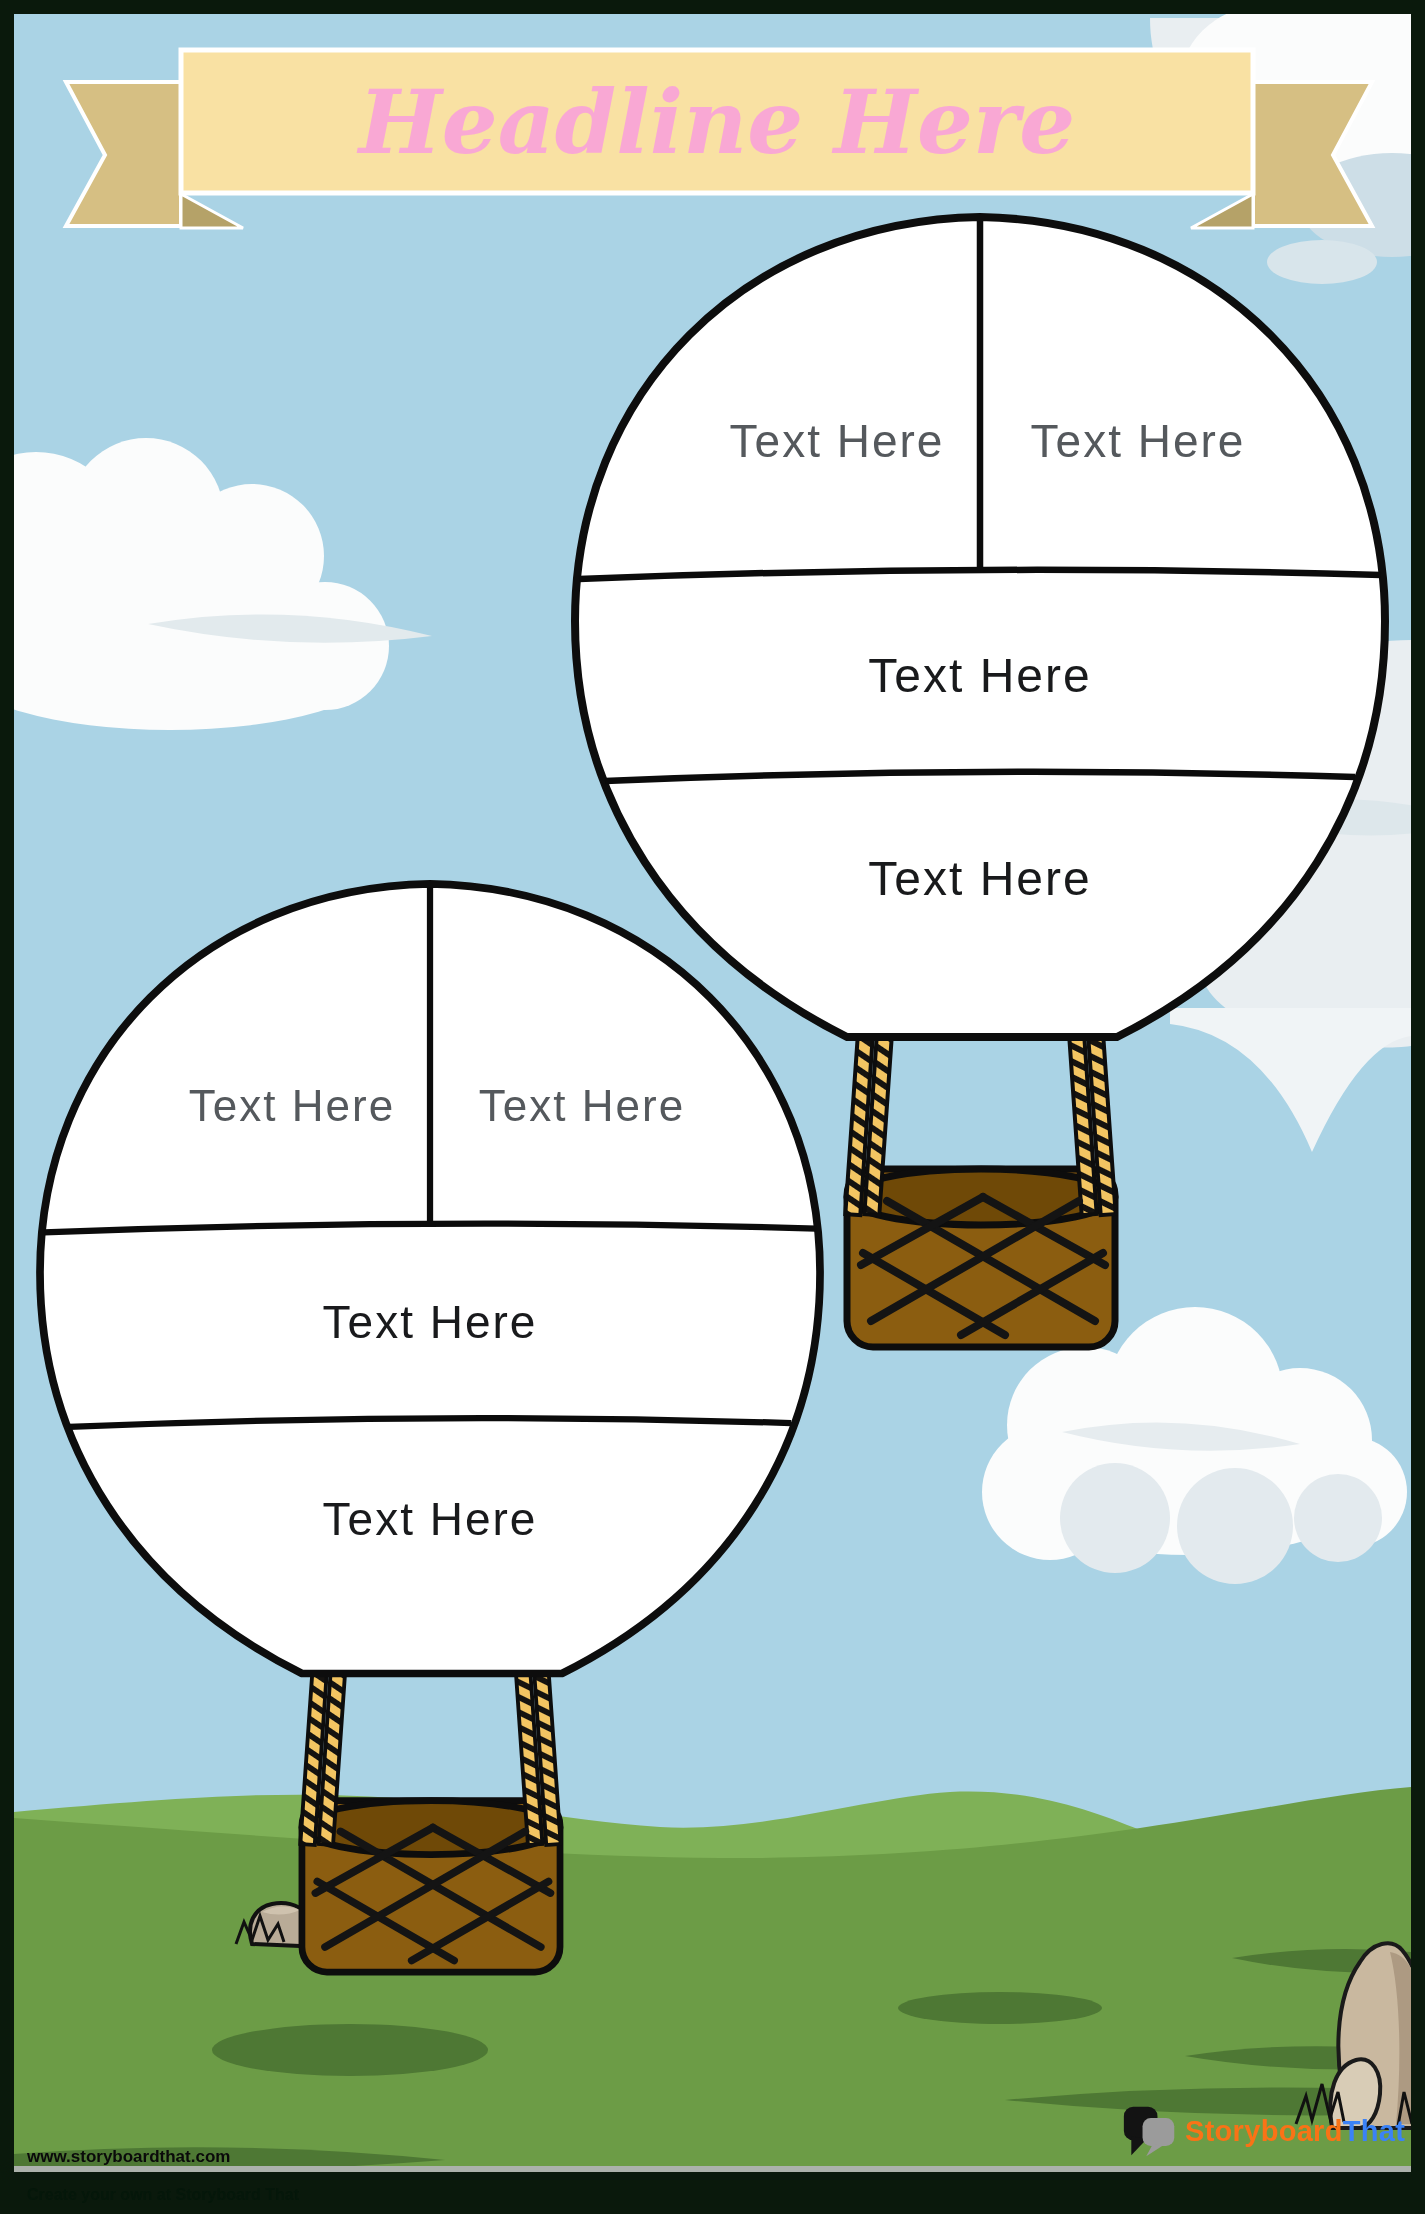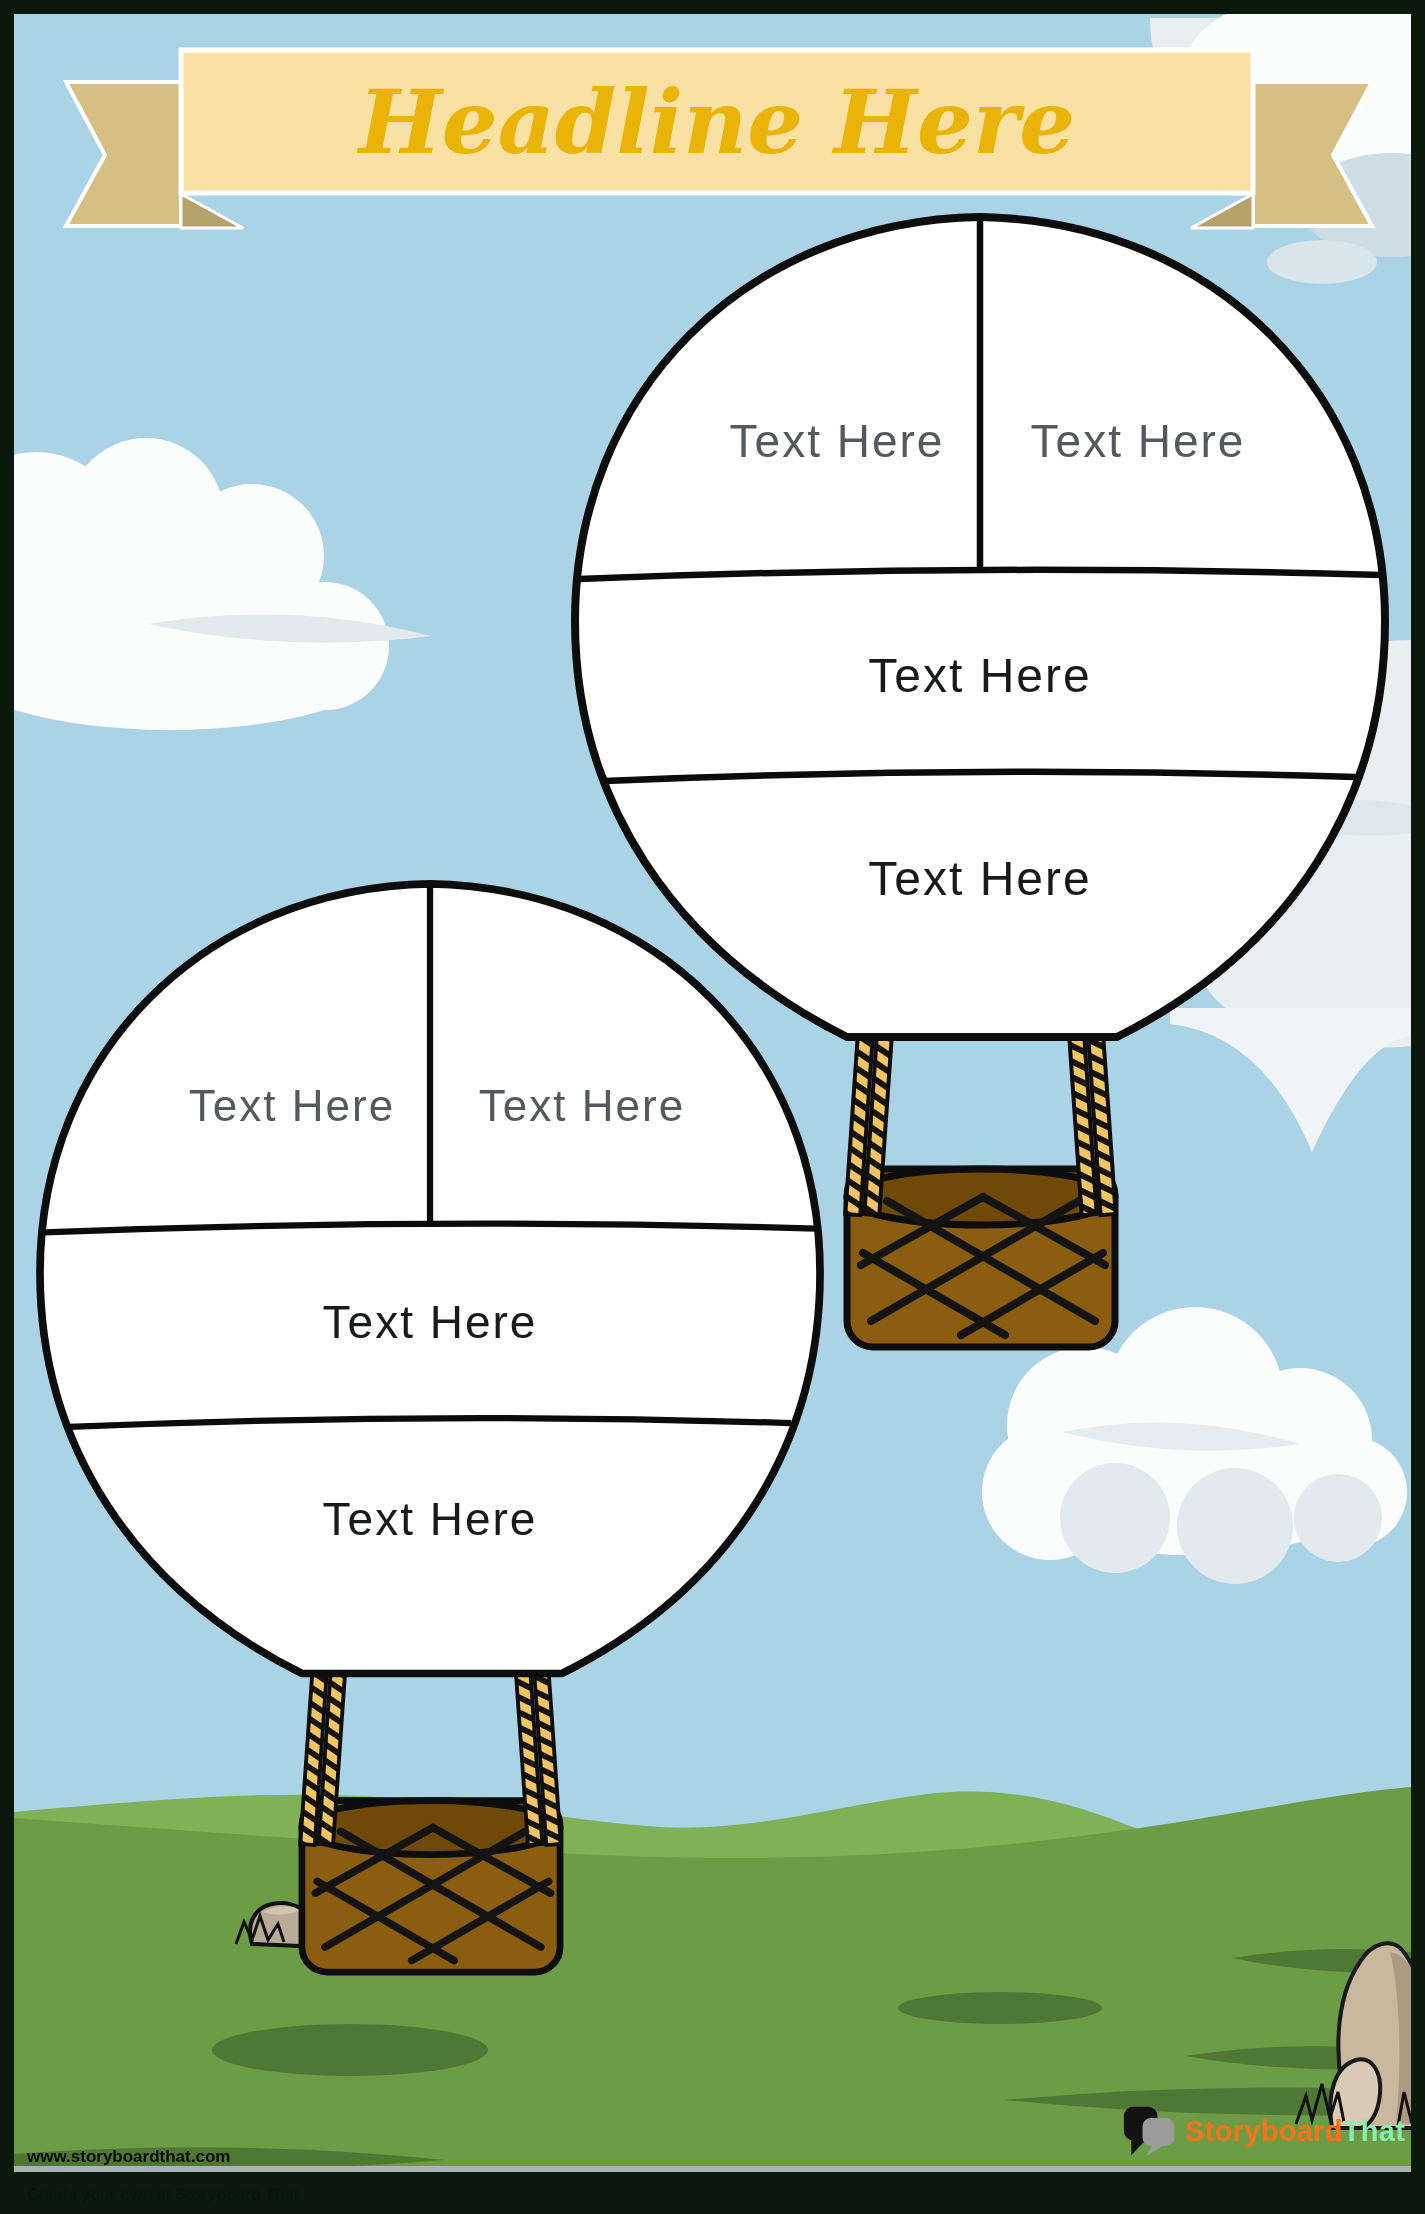--- a/index.html
+++ b/index.html
@@ -10,32 +10,32 @@
     font-family:"Liberation Sans", sans-serif;
     overflow:hidden;
   }
   #scene{position:absolute;left:0;top:0;width:1425px;height:2214px;display:block;}
   .txt{position:absolute;display:flex;align-items:center;justify-content:center;text-align:center;}
   .quad-txt{color:#55595D;letter-spacing:2px;line-height:1.16;}
   .band-txt{color:#191A1C;letter-spacing:2px;white-space:nowrap;}
   .headline{
     font-family:"DejaVu Serif", serif;
     font-style:italic;font-weight:600;
-    color:#eab308;font-size:88px;white-space:nowrap;
+    color:#f9a8d4;font-size:88px;white-space:nowrap;
   }
   .t-quad{font-size:46px;}
   .t-band{font-size:48px;}
   .b-quad{font-size:44px;}
   .b-band{font-size:46px;}
   .url-txt{justify-content:flex-start;font-size:17px;font-weight:bold;color:#0A0A0A;letter-spacing:0px;}
   .credit-txt{justify-content:flex-start;font-size:16px;font-weight:bold;color:#05170A;}
   .logo{position:absolute;left:1122px;top:2102px;display:flex;align-items:center;gap:7px;}
   .logo-text{font-size:29px;font-weight:600;letter-spacing:0.3px;white-space:nowrap;}
   .logo-part1{color:#f97316;}
-  .logo-part2{color:#86efac;}
+  .logo-part2{color:#3b82f6;}
 </style>
 </head>
 <body>
 
 <div id="poster">
 
 <svg id="scene" viewBox="0 0 1425 2214" xmlns="http://www.w3.org/2000/svg">
   <defs>
     <clipPath id="innerClip">
           <rect x="14" y="14" width="1397" height="2158"></rect>

